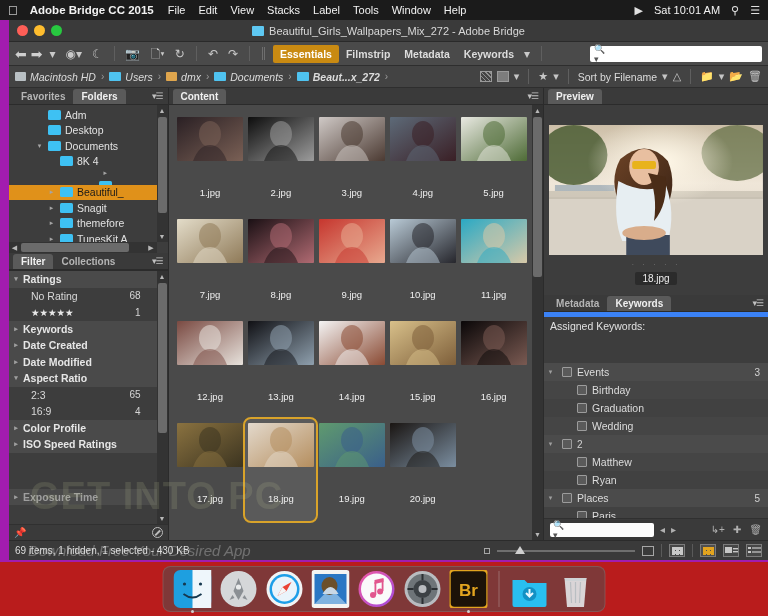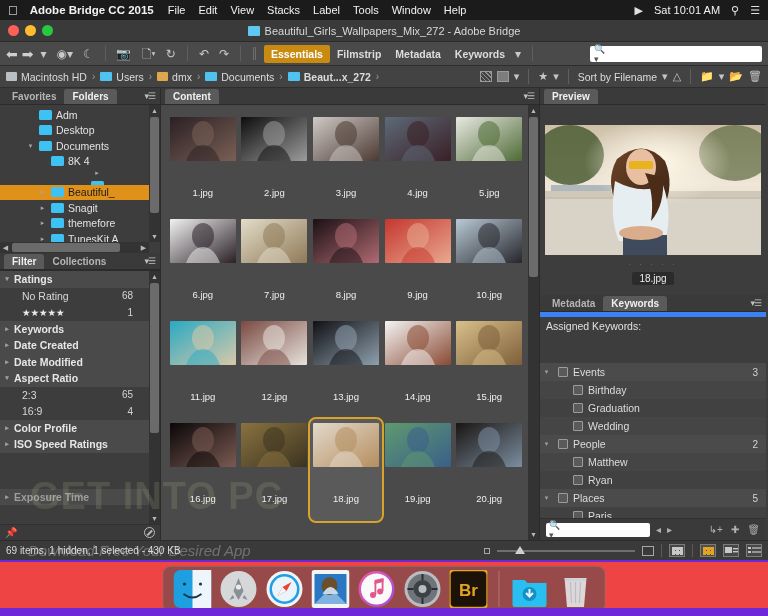--- a/index.html
+++ b/index.html
@@ -25,21 +25,22 @@
   .app-name { font-weight: bold; font-size: 11.5px; margin-right: 14px; }
   .menubar-item { margin-right: 13px; font-size: 11px; }
   .menubar-right { margin-left: auto; display: flex; align-items: center; gap: 11px; }
   .mb-icon { font-size: 11px; opacity: .92; }
   .mb-clock { font-size: 11px; }
 
   
   .window {
     position: absolute; top: 20px; left: 0;
     width: 768px; height: 596px;
-    background: #6d28d9;
+    background: #a21caf;
+    padding-left: 9px;
   }
   .titlebar {
     height: 22px; background: #3a3a3a;
     border-bottom: 1px solid #2a2a2a;
     display: flex; align-items: center;
     position: relative;
   }
   .traffic { display: flex; gap: 6px; padding-left: 8px; }
   .tl { width: 11px; height: 11px; border-radius: 50%; }
   .tl.r { background: #ff5f57; }
@@ -92,21 +93,21 @@
     font-family: "Liberation Sans", sans-serif;
   }
 
   
   .pathbar {
     height: 22px; background: #434343;
     border-bottom: 1px solid #2e2e2e;
     display: flex; align-items: center;
     padding: 0 6px; font-size: 10.5px; color: #dcdcdc;
   }
-  .crumb { display: flex; align-items: center; gap: 4px; }
+  .crumb { display: flex; align-items: center; gap: 4px; font-style: italic; }
   .crumb-sep { color: #9a9a9a; margin: 0 5px; font-size: 10px; }
   .ic-hd { width: 11px; height: 9px; background: #b9c0c4; border-radius: 1px; }
   .ic-fold { width: 12px; height: 9px; background: #4fc3f0; border-radius: 1px; }
   .ic-home { width: 11px; height: 9px; background: #e0a64d; border-radius: 1px; }
   .pathbar-right { margin-left: auto; display: flex; align-items: center; gap: 5px; }
   .pb-icon { color: #c5c5c5; font-size: 11px; }
   .pb-sq { width: 12px; height: 11px; border: 1px solid #9a9a9a; }
   .pb-sq.dotted { background:
      repeating-linear-gradient(45deg,#8d8d8d 0 1px,transparent 1px 3px); }
   .pb-sq.filled { background: #7d7d7d; }
@@ -269,22 +270,22 @@
       repeating-linear-gradient(to bottom,#c8c8c8 0 3px,transparent 3px 4px);
   }
   .grid-glyph.amber {
     background:
       repeating-linear-gradient(to right,#e3a41f 0 3px,transparent 3px 4px),
       repeating-linear-gradient(to bottom,#e3a41f 0 3px,transparent 3px 4px);
   }
   .sb-sep { width:1px;height:13px;background:#5a5a5a; }
 
   
-  .dock-area { position:absolute; left:0; top:562px; width:768px; height:46px;
-               background:#ef4444; overflow:hidden; }
+  .dock-area { position:absolute; left:0; top:562px; width:768px; height:54px;
+               background:#b91c1c; overflow:hidden; }
   .dock {
     position:absolute; left:50%; transform:translateX(-50%);
     top:4px; height:46px;
     background: rgba(80,80,80,.55);
     border-radius:8px; border:1px solid rgba(140,140,140,.35);
     display:flex; align-items:center; gap:8px; padding: 3px 10px;
   }
   .dicon { width:38px;height:38px;border-radius:7px; position:relative;
            display:flex;align-items:center;justify-content:center;
            font-size:9px;color:#fff; }
@@ -663,36 +664,20 @@
                       <stop offset="0%" stop-color="#e9e9e2"></stop>
                       <stop offset="100%" stop-color="#4e6b36"></stop>
                     </linearGradient>
                   </defs>
                   <rect width="66" height="44" fill="url(#g4)"></rect>
                   <ellipse cx="33" cy="17" rx="11" ry="13" fill="#4e6b36" opacity=".55"></ellipse>
                   <path d="M16 44 q6 -16 17 -16 q11 0 17 16z" fill="#e9e9e2" opacity=".5"></path>
                 </svg>
               </div>
               <div class="cap">5.jpg</div>
-            </div>
-            <div class="cell">
-              <div class="thumb">
-                <svg width="100%" height="100%" viewBox="0 0 66 44" preserveAspectRatio="none">
-                  <defs>
-                    <linearGradient id="g5" x1="0" y1="0" x2="1" y2="1">
-                      <stop offset="0%" stop-color="#f2f2f2"></stop>
-                      <stop offset="100%" stop-color="#2a2026"></stop>
-                    </linearGradient>
-                  </defs>
-                  <rect width="66" height="44" fill="url(#g5)"></rect>
-                  <ellipse cx="33" cy="17" rx="11" ry="13" fill="#2a2026" opacity=".55"></ellipse>
-                  <path d="M16 44 q6 -16 17 -16 q11 0 17 16z" fill="#f2f2f2" opacity=".5"></path>
-                </svg>
-              </div>
-              <div class="cap">6.jpg</div>
             </div>
             <div class="cell">
               <div class="thumb">
                 <svg width="100%" height="100%" viewBox="0 0 66 44" preserveAspectRatio="none">
                   <defs>
                     <linearGradient id="g6" x1="0" y1="0" x2="1" y2="1">
                       <stop offset="0%" stop-color="#e3dcc9"></stop>
                       <stop offset="100%" stop-color="#8f7a58"></stop>
                     </linearGradient>
                   </defs>
@@ -995,21 +980,20 @@
             </div>
             <div class="krow child">
               <span class="ka"></span>
               <span style="width:10px"></span>
               <span class="kbox"></span>
               <span class="klabel">Wedding</span>
             </div>
             <div class="krow group">
               <span class="ka">▾</span>
               <span class="kbox"></span>
-              <span class="klabel">People</span>
               <span class="kcount">2</span>
             </div>
             <div class="krow child">
               <span class="ka"></span>
               <span style="width:10px"></span>
               <span class="kbox"></span>
               <span class="klabel">Matthew</span>
             </div>
             <div class="krow child alt">
               <span class="ka"></span>

